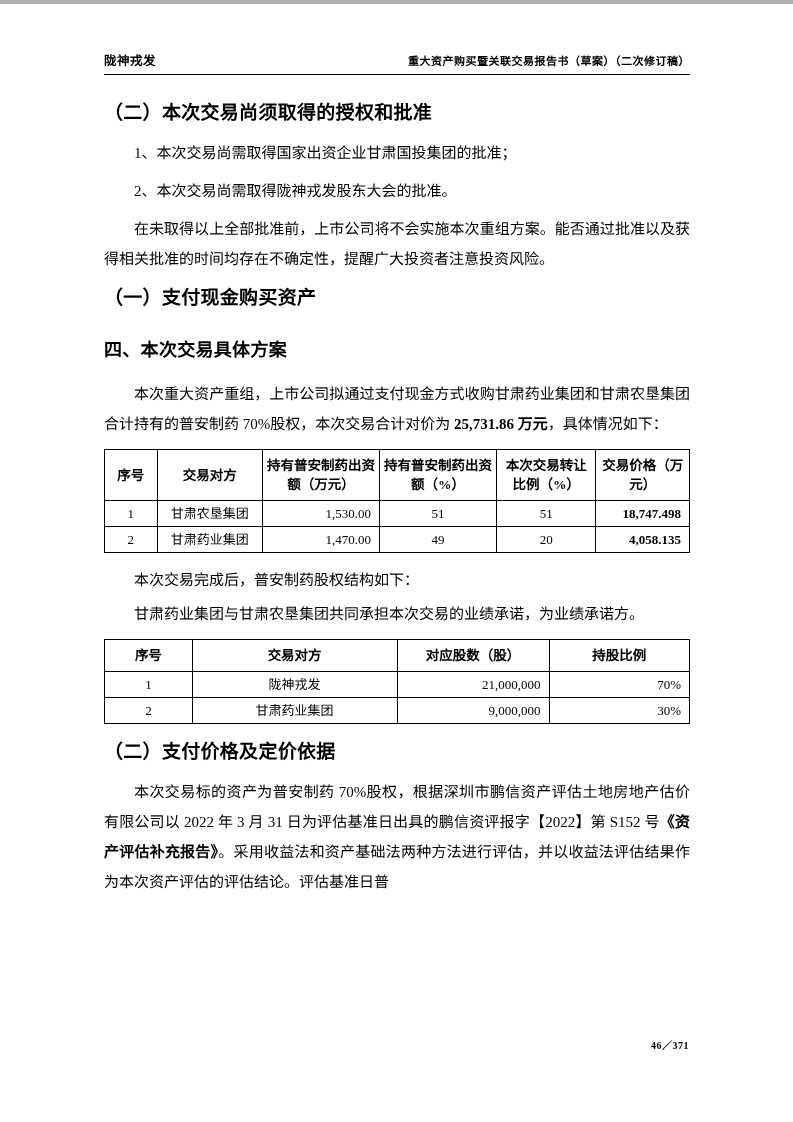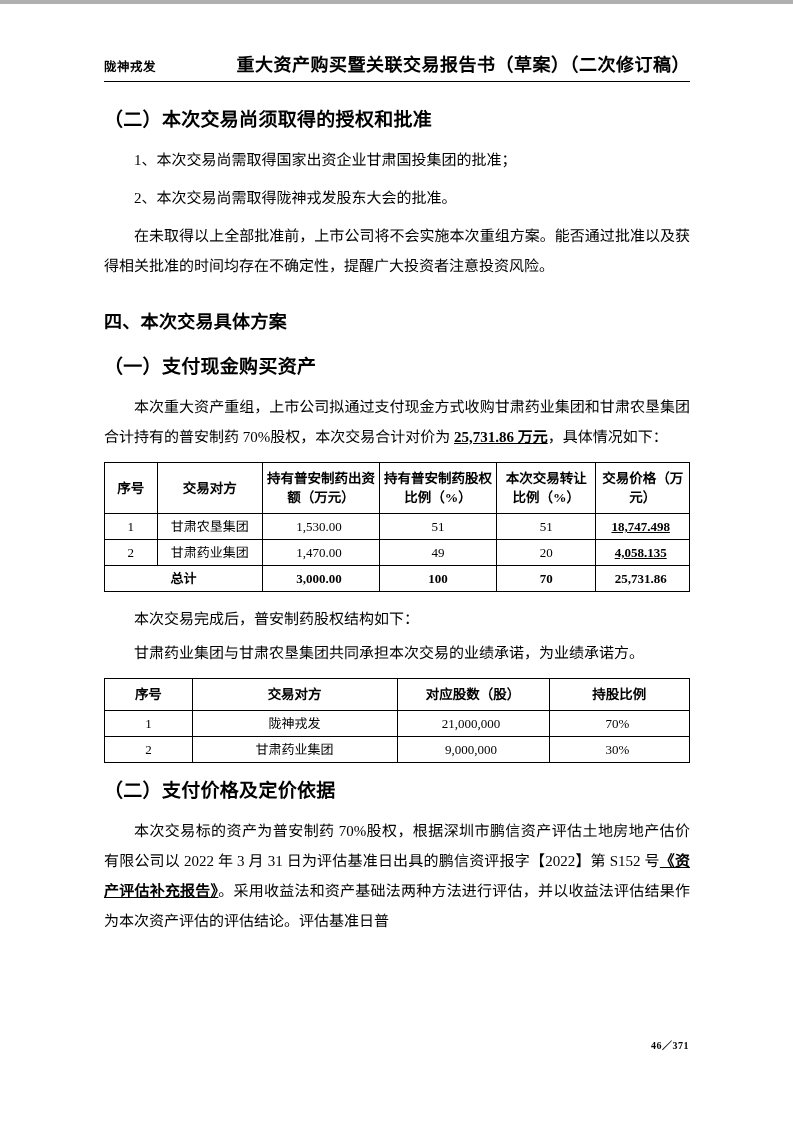--- a/index.html
+++ b/index.html
@@ -26,21 +26,21 @@
   }
   
   .hdr {
     display: flex;
     justify-content: space-between;
     align-items: baseline;
     font-size: 12.5px;
     letter-spacing: 0.5px;
   }
   .hdr-left { font-weight: bold; }
-  .hdr-right { font-weight: bold; font-size: 18px; }
+  .hdr-right { font-weight: bold; font-size: 11px; }
   .hdr-rule {
     border-bottom: 1.1px solid #000;
     margin-top: 5px;
     margin-bottom: 22px;
   }
   
   h2.sec {
     font-size: 19px;
     font-weight: bold;
     margin: 0 0 14px 0;
@@ -53,42 +53,42 @@
   }
   p.body {
     font-size: 15px;
     line-height: 30px;
     margin: 0 0 8px 0;
     text-align: justify;
     text-justify: inter-ideograph;
     text-indent: 2em;
   }
   p.tight { margin-bottom: 4px; }
-  .b { font-weight: bold; text-decoration: underline; }
+  .b { font-weight: bold; }
   
   table.doc {
     border-collapse: collapse;
     width: 100%;
     font-size: 13px;
     margin: 10px 0 12px 0;
     table-layout: fixed;
   }
   table.doc th, table.doc td {
     border: 1px solid #000;
     padding: 3px 4px;
     text-align: center;
     vertical-align: middle;
     line-height: 19px;
   }
   table.doc th {
     font-weight: bold;
     font-size: 13.5px;
     padding: 6px 4px;
   }
-  table.doc td.num { padding-right: 8px; }
+  table.doc td.num { text-align: right; padding-right: 8px; }
   table.doc tr.total td { font-weight: bold; }
   table.doc tr.total td.num { font-weight: bold; }
   .t1 { margin-top: 12px; }
   .t2 { margin-top: 10px; }
   
   .pagenum {
     position: absolute;
     right: 104px;
     bottom: 74px;
     font-size: 10px;
@@ -107,68 +107,61 @@
       <div class="hdr-right">重大资产购买暨关联交易报告书（草案）（二次修订稿）</div>
     </div>
     <div class="hdr-rule"></div>
 
     <h2 class="sec">（二）本次交易尚须取得的授权和批准</h2>
 
     <p class="body">1、本次交易尚需取得国家出资企业甘肃国投集团的批准；</p>
     <p class="body">2、本次交易尚需取得陇神戎发股东大会的批准。</p>
     <p class="body">在未取得以上全部批准前，上市公司将不会实施本次重组方案。能否通过批准以及获得相关批准的时间均存在不确定性，提醒广大投资者注意投资风险。</p>
 
+    <h2 class="sec">（一）支付现金购买资产</h2>
+
     <h2 class="sec big">四、本次交易具体方案</h2>
-
-    <h2 class="sec">（一）支付现金购买资产</h2>
 
     <p class="body tight"><span>本次重大资产重组，上市公司拟通过支付现金方式收购甘肃药业集团和甘肃农垦集团合计持有的普安制药 70%股权，本次交易合计对价为 </span><span class="b">25,731.86 万元</span><span>，具体情况如下：</span></p>
 
     <table class="doc t1">
       <colgroup>
         <col style="width:9%">
         <col style="width:18%">
         <col style="width:20%">
         <col style="width:20%">
         <col style="width:17%">
         <col style="width:16%">
       </colgroup>
       <thead>
         <tr>
           <th>序号</th>
           <th>交易对方</th>
           <th>持有普安制药出资额（万元）</th>
-          <th>持有普安制药股权比例（%）</th>
+          <th>持有普安制药出资额（%）</th>
           <th>本次交易转让比例（%）</th>
           <th>交易价格（万元）</th>
         </tr>
       </thead>
       <tbody>
         <tr>
           <td>1</td>
           <td>甘肃农垦集团</td>
           <td class="num">1,530.00</td>
           <td>51</td>
           <td>51</td>
           <td class="num b">18,747.498</td>
         </tr>
         <tr>
           <td>2</td>
           <td>甘肃药业集团</td>
           <td class="num">1,470.00</td>
           <td>49</td>
           <td>20</td>
           <td class="num b">4,058.135</td>
-        </tr>
-        <tr class="total">
-          <td colspan="2">总计</td>
-          <td class="num">3,000.00</td>
-          <td>100</td>
-          <td>70</td>
-          <td class="num">25,731.86</td>
         </tr>
       </tbody>
     </table>
 
     <p class="body tight">本次交易完成后，普安制药股权结构如下：</p>
 
     <p class="body">甘肃药业集团与甘肃农垦集团共同承担本次交易的业绩承诺，为业绩承诺方。</p>
 
     <table class="doc t2">
       <colgroup>

